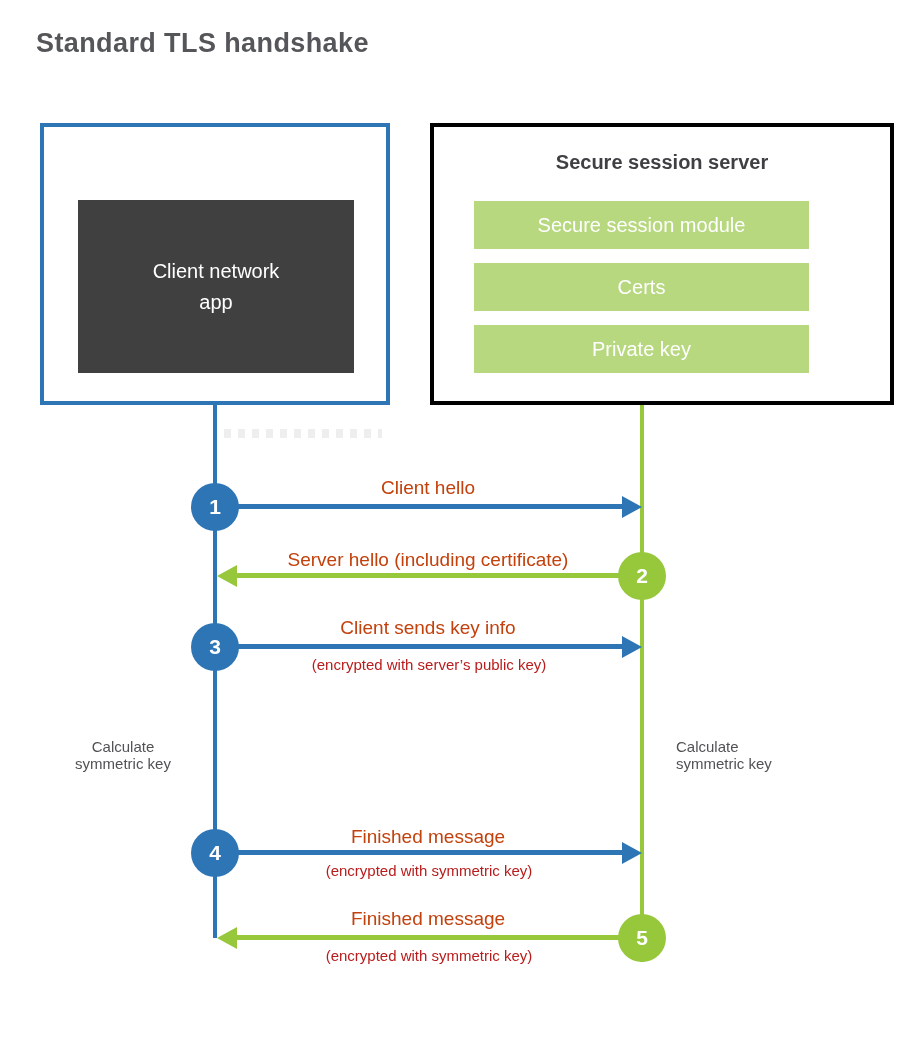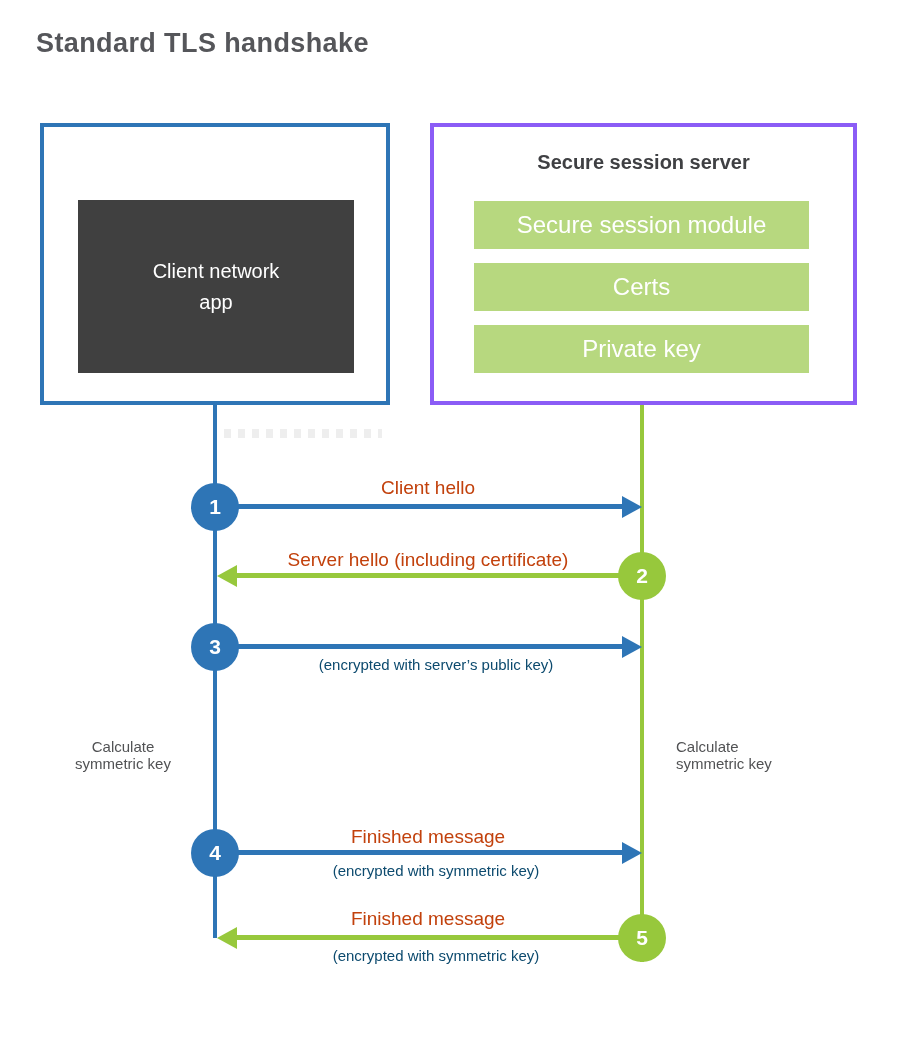--- a/index.html
+++ b/index.html
@@ -5,31 +5,31 @@
   html, body { margin:0; padding:0; background:#ffffff; }
   body { font-family:"Liberation Sans", sans-serif; }
   .canvas { position:relative; width:900px; height:1058px; background:#ffffff; overflow:hidden; }
 
   .title { position:absolute; left:36px; top:28px; margin:0; font-size:27px; font-weight:700;
            color:#55565a; letter-spacing:0.4px; }
 
   
   .box { position:absolute; top:123px; height:282px; background:#ffffff; box-sizing:border-box; }
   .client-box { left:40px;  width:350px; border:4px solid #2e75b6; }
-  .server-box { left:430px; width:427px; border:4px solid #8b5cf6; }
+  .server-box { left:430px; width:464px; border:4px solid #000000; }
   .box-title { text-align:center; margin-top:24px; font-size:20px; font-weight:bold; color:#3f4043; }
 
   .client-app { position:absolute; left:34px; top:73px; width:276px; height:173px;
                 background:#404040; color:#ffffff; font-size:20px; line-height:1.55;
                 display:flex; align-items:center; justify-content:center; text-align:center;
                 padding:0 60px; box-sizing:border-box; }
 
   .server-bars { position:absolute; left:40px; top:74px; width:335px; }
   .bar { width:335px; height:48px; margin-bottom:14px; background:#b7d87f; color:#ffffff;
-         font-size:24px; display:flex; align-items:center; justify-content:center; }
+         font-size:20px; display:flex; align-items:center; justify-content:center; }
 
   
   .lifeline { position:absolute; width:4px; }
   .lifeline-client { left:213px; top:405px; height:533px; background:#2e75b6; }
   .lifeline-server { left:640px; top:405px; height:557px; background:#97c83c; }
 
   
   .dash-artifact { position:absolute; left:224px; top:429px; width:158px; height:9px;
                    background:repeating-linear-gradient(90deg,#eeeeee 0 7px, transparent 7px 14px); }
 
@@ -40,22 +40,22 @@
   .head { position:absolute; width:0; height:0; border-top:11px solid transparent; border-bottom:11px solid transparent; }
   .head-right { border-left:20px solid #2e75b6; }
   .head-left  { border-right:20px solid #97c83c; }
 
   .step-circle { position:absolute; width:48px; height:48px; border-radius:50%;
                  color:#ffffff; font-size:21px; font-weight:bold;
                  display:flex; align-items:center; justify-content:center; }
 
   .msg-label { position:absolute; left:228px; width:400px; text-align:center;
                font-size:19px; color:#c2410c; }
-  .msg-sub   { position:absolute; left:236px; width:400px; text-align:center;
-               font-size:15px; color:#0c4a6e; }
+  .msg-sub   { position:absolute; left:229px; width:400px; text-align:center;
+               font-size:15px; color:#b91c1c; }
 
   .side-note { position:absolute; font-size:15px; color:#515254; line-height:17px; }
   .note-decrypt    { left:676px; top:631px; width:130px; }
   .note-calc-right { left:676px; top:738px; width:130px; }
   .note-calc-left  { left:58px;  top:738px; width:130px; text-align:center; }
 
   
   .c1 { left:191px; top:483px; }
   .c2 { left:618px; top:552px; }
   .c3 { left:191px; top:623px; }
@@ -109,20 +109,21 @@
   <div class="msg-label l1">Client hello</div>
   <div class="msg-line blue-bg a1"></div>
   <div class="head head-right h1"></div>
   <div class="step-circle blue-bg c1">1</div>
 
   <div class="msg-label l2">Server hello (including certificate)</div>
   <div class="msg-line green-bg a2"></div>
   <div class="head head-left h2"></div>
   <div class="step-circle green-bg c2">2</div>
 
+  <div class="msg-label l3">Client sends key info</div>
   <div class="msg-line blue-bg a3"></div>
   <div class="head head-right h3"></div>
   <div class="step-circle blue-bg c3">3</div>
   <div class="msg-sub s3">(encrypted with server’s public key)</div>
 
   <div class="side-note note-calc-left">Calculate symmetric key</div>
   <div class="side-note note-calc-right">Calculate symmetric key</div>
 
   <div class="msg-label l4">Finished message</div>
   <div class="msg-line blue-bg a4"></div>

